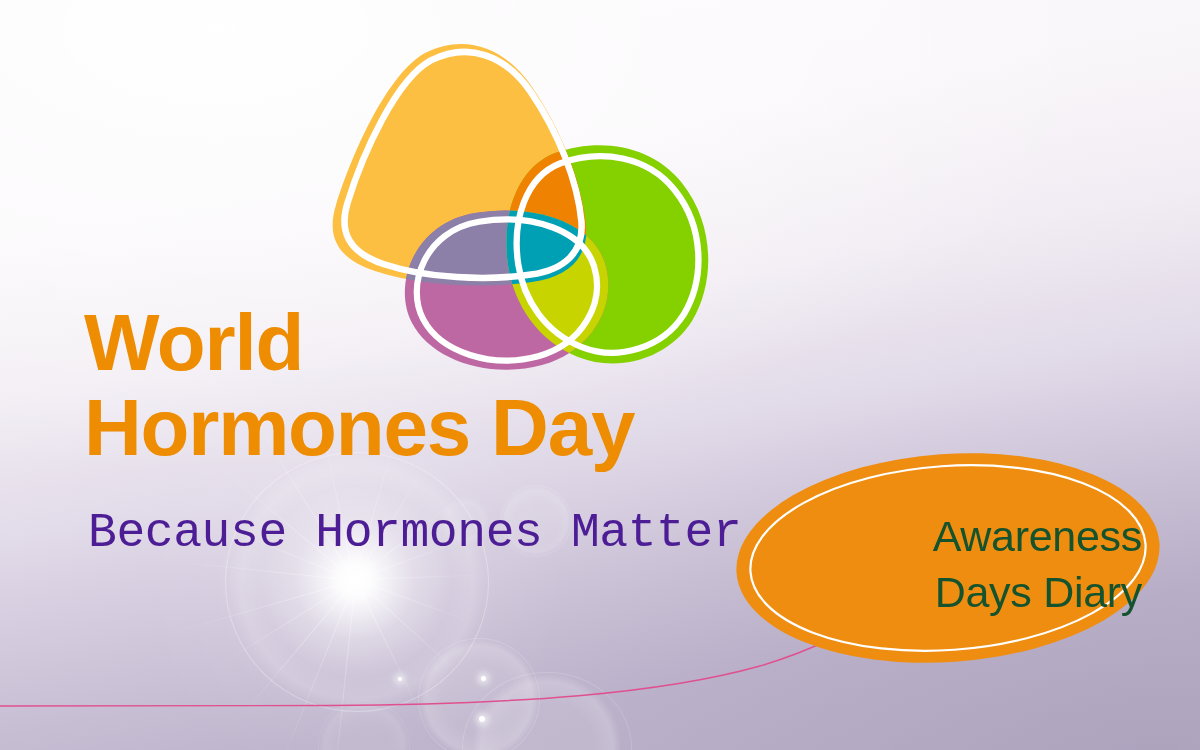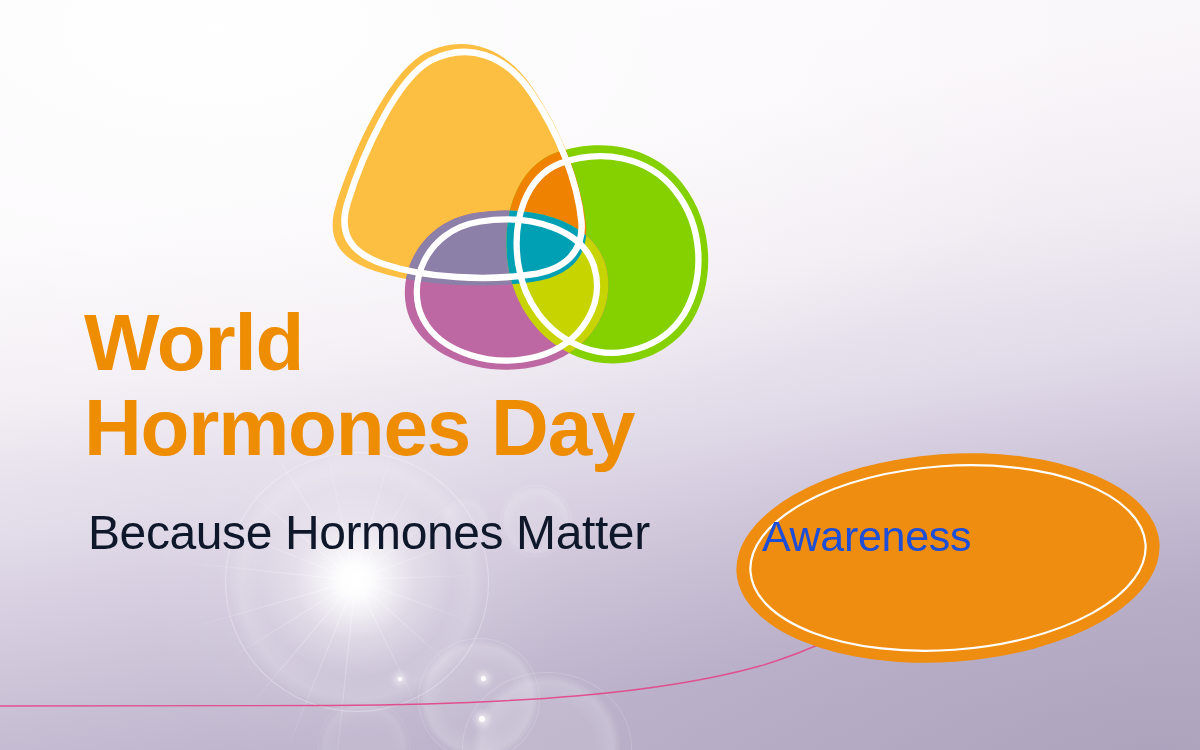--- a/index.html
+++ b/index.html
@@ -82,35 +82,36 @@
     font-weight:bold;
     font-size:80px;
     line-height:85px;
     letter-spacing:-1.2px;
     white-space:nowrap;
   }
   .wordmark .l1{display:block;}
   .wordmark .l2{display:block;}
   .tagline{
     position:absolute;left:88px;top:505px;
-    color:#0f172a;
+    color:#4c1d95;
     font-size:48px;
     line-height:56px;
     letter-spacing:-0.4px;
     white-space:nowrap;
+    font-family:Liberation Mono, monospace;
   }
 
   
   #swoosh{position:absolute;left:0;top:610px;}
 
   
   #badge{position:absolute;left:728px;top:440px;}
   .badge-text{
     position:absolute;left:762px;top:508px;width:380px;
-    text-align:left;color:#1d4ed8;
+    text-align:right;color:#14532d;
     font-size:43px;line-height:56px;
     letter-spacing:-0.3px;
     pointer-events:none;
   }
   .badge-text span{display:block;}
 </style>
 </head>
 <body>
 
 <div id="stage">
@@ -228,15 +229,16 @@
 
   <svg id="badge" width="440" height="240" viewBox="0 0 440 240">
     <g transform="rotate(-4 220 118)">
       <ellipse cx="220" cy="118" rx="212" ry="104" fill="#ef8d10"></ellipse>
       <ellipse cx="220" cy="118" rx="198" ry="92" fill="none" stroke="#ffffff" stroke-width="2.2"></ellipse>
     </g>
   </svg>
 
   <div class="badge-text">
     <span>Awareness</span>
+    <span>Days Diary</span>
   </div>
 
 </div>
 
 </body></html>

